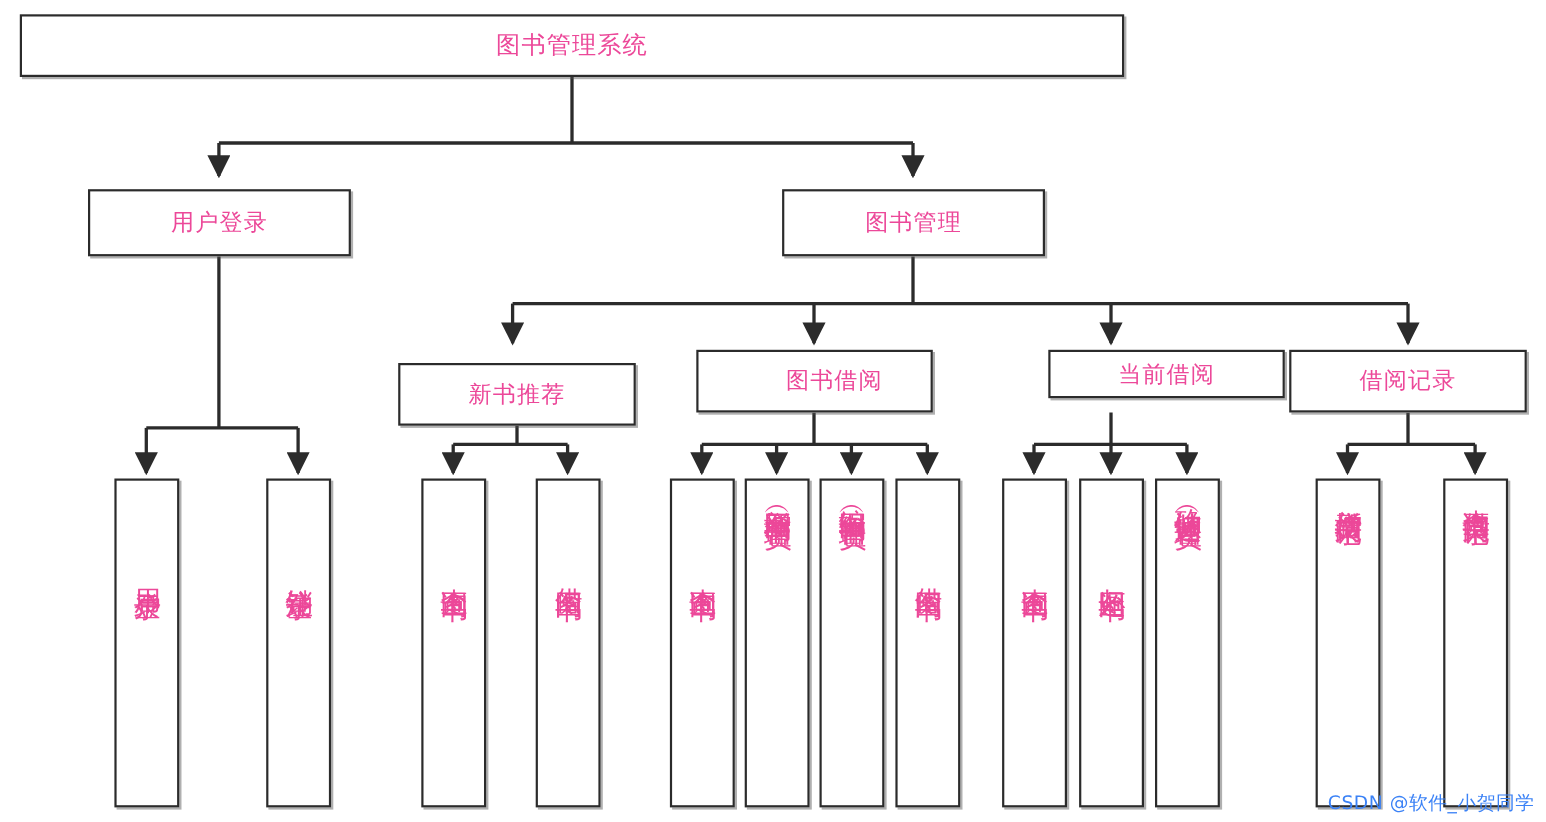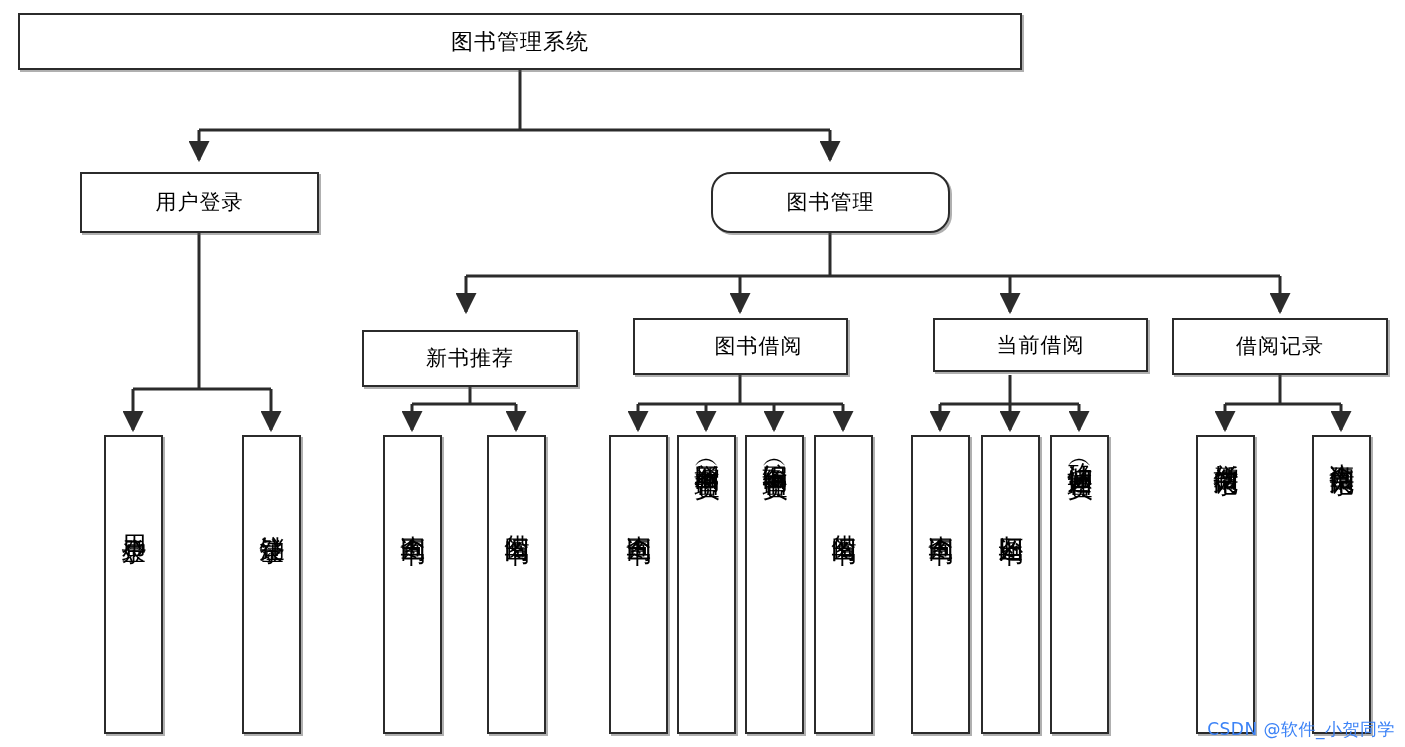--- a/index.html
+++ b/index.html
@@ -25,21 +25,21 @@
     box-sizing:border-box;
     background:#ffffff;
     border:2px solid #2b2b2b;
     box-shadow:2px 2px 0 rgba(80,80,80,0.45);
     display:flex;
     align-items:center;
     justify-content:center;
     z-index:2;
   }
   .node-label{
-    color:#000000;
+    color:#ec4899;
     font-size:21px;
     line-height:1.25;
     letter-spacing:1px;
     white-space:nowrap;
     user-select:none;
   }
   .node.root .node-label{font-size:22px;}
   .node.level1 .node-label{font-size:21px;}
   .node.level2 .node-label{font-size:21px;}
   .node.leaf{
@@ -124,31 +124,31 @@
     </g>
   </svg>
 
   <div class="node root" style="left:18px;top:13px;width:1004px;height:57px;">
     <span class="node-label">图书管理系统</span>
   </div>
 
   <div class="node level1" style="left:80px;top:172px;width:239px;height:61px;">
     <span class="node-label">用户登录</span>
   </div>
-  <div class="node level1" style="left:711px;top:172px;width:239px;height:61px;border-radius:20px;">
+  <div class="node level1" style="left:711px;top:172px;width:239px;height:61px;">
     <span class="node-label">图书管理</span>
   </div>
 
   <div class="node level2" style="left:362px;top:330px;width:216px;height:57px;">
     <span class="node-label">新书推荐</span>
   </div>
   <div class="node level2" style="left:633px;top:318px;width:215px;height:57px;padding-left:36px;">
     <span class="node-label">图书借阅</span>
   </div>
-  <div class="node level2" style="left:933px;top:318px;width:215px;height:54px;">
+  <div class="node level2" style="left:953px;top:318px;width:215px;height:44px;">
     <span class="node-label">当前借阅</span>
   </div>
   <div class="node level2" style="left:1172px;top:318px;width:216px;height:57px;">
     <span class="node-label">借阅记录</span>
   </div>
 
   <div class="node leaf tall" style="left:104px;top:435px;width:59px;height:299px;">
     <span class="node-label">用户登录</span>
   </div>
   <div class="node leaf tall" style="left:242px;top:435px;width:59px;height:299px;">

